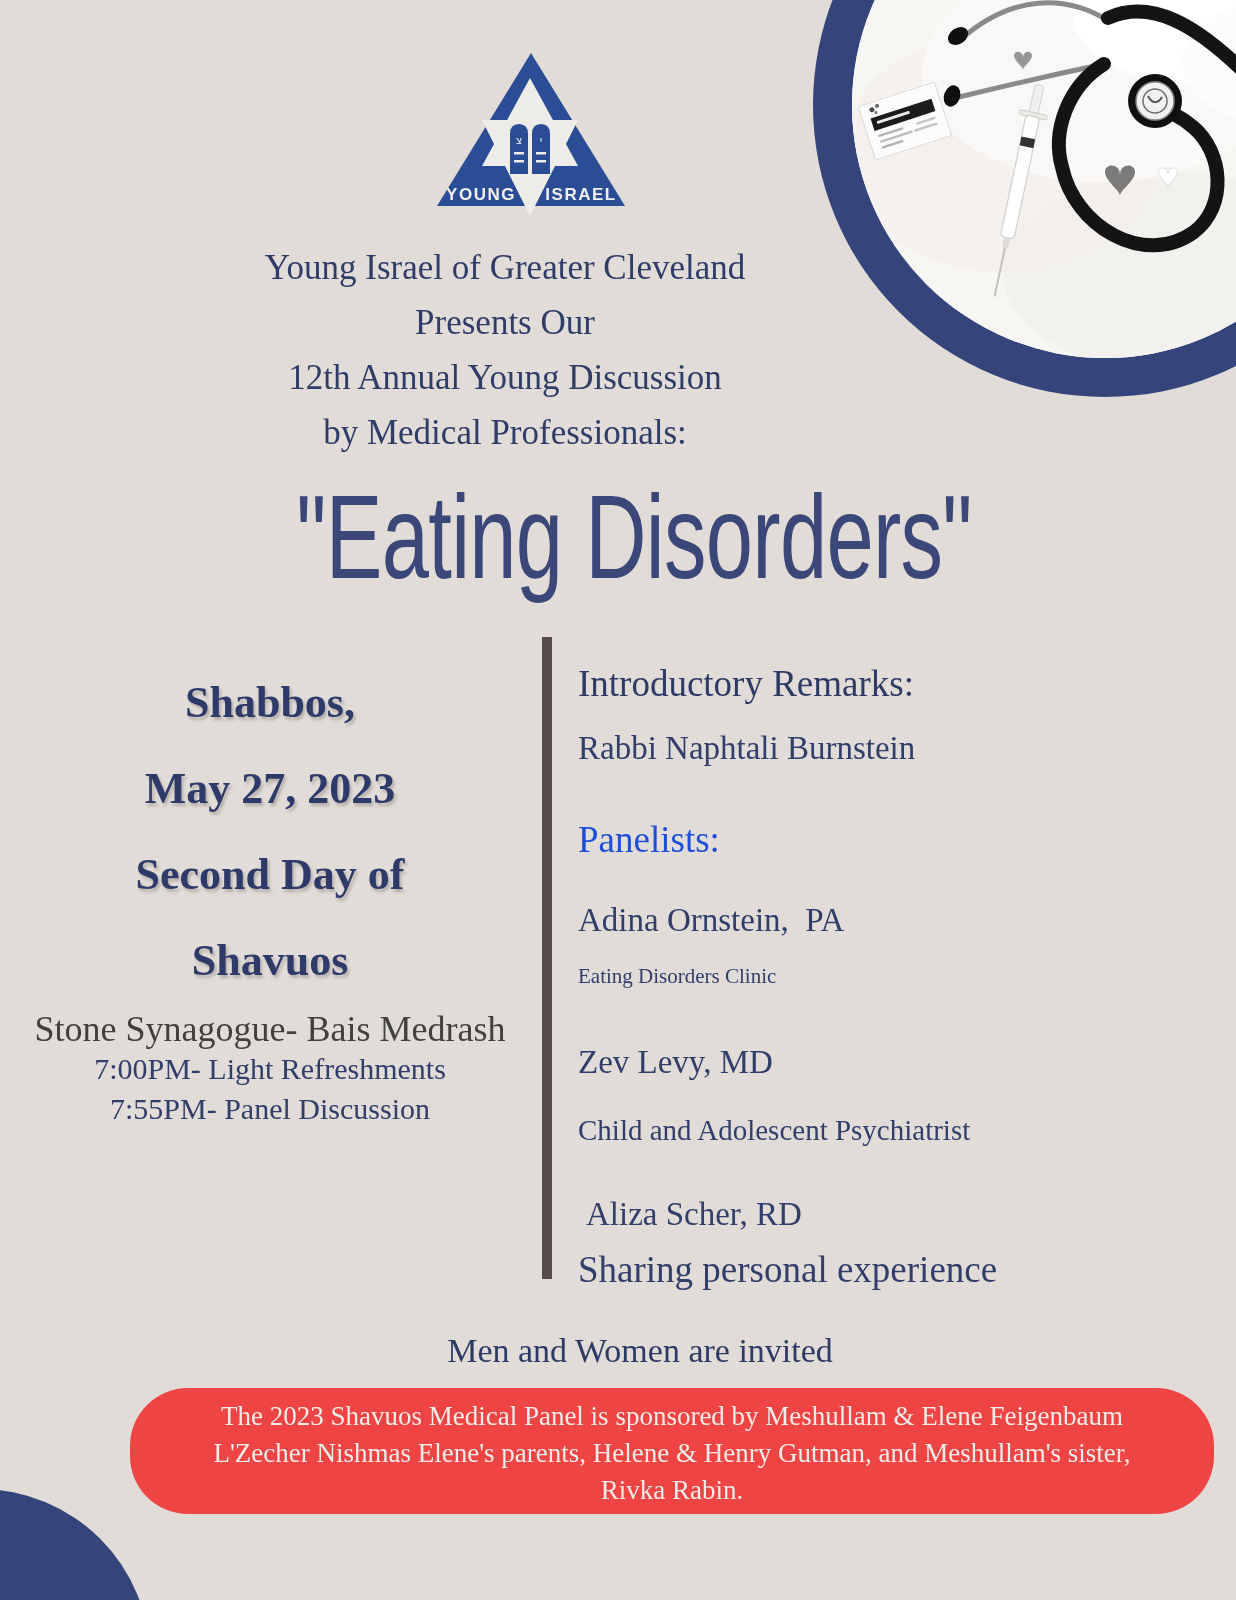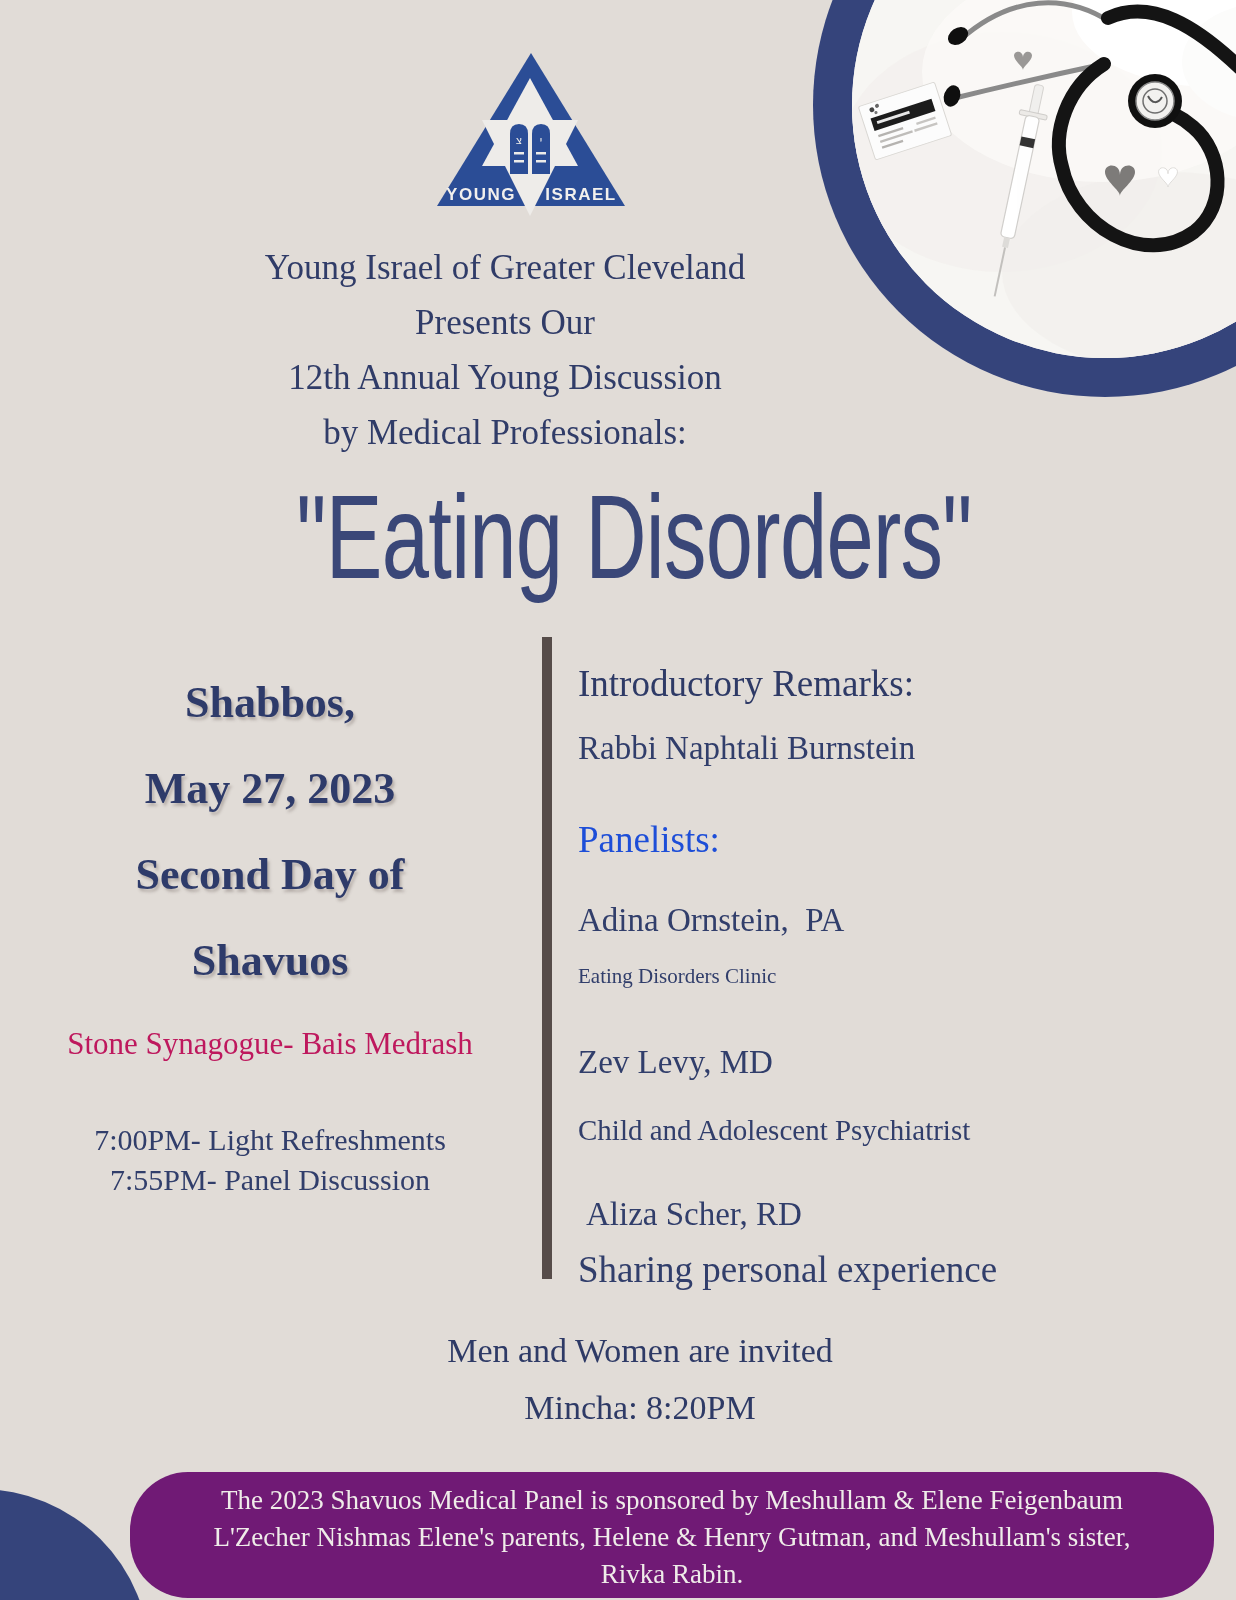--- a/index.html
+++ b/index.html
@@ -53,42 +53,42 @@
     background:#564c49;z-index:2;
   }
   
   .left-col{
     position:absolute;left:5px;top:660px;width:530px;text-align:center;z-index:2;
   }
   .date-line{
     font-size:44px;line-height:86px;font-weight:bold;color:#2e3b6a;
     text-shadow:2px 3px 3px rgba(130,120,115,0.45);
   }
-  .location{font-size:31px;line-height:40px;margin-top:20px;color:#be185d;}
-  .schedule{margin-top:56px;font-size:30px;line-height:40px;color:#313e6b;text-align:center;}
+  .location{font-size:36px;line-height:40px;margin-top:5px;color:#404040;}
+  .schedule{font-size:30px;line-height:40px;color:#313e6b;text-align:center;}
   
   .right-col{position:absolute;left:578px;top:660px;width:600px;text-align:left;z-index:2;}
   .r-heading{font-size:37px;line-height:48px;color:#2e3a66;}
   .r-speaker{font-size:33px;line-height:44px;margin-top:18px;white-space:pre-wrap;}
   .r-heading2{font-size:37px;line-height:48px;margin-top:46px;color:#1d4ed8;}
   .p-name1{font-size:33px;line-height:44px;margin-top:34px;white-space:pre-wrap;}
   .p-desc1{font-size:21px;line-height:40px;margin-top:14px;}
   .p-name2{font-size:33px;line-height:44px;margin-top:44px;white-space:pre-wrap;}
   .p-desc2{font-size:29px;line-height:40px;margin-top:26px;}
   .p-name3{font-size:33px;line-height:44px;margin-top:42px;padding-left:8px;white-space:pre-wrap;}
   .p-desc3{font-size:37px;line-height:40px;margin-top:14px;}
   
   .invite{
     position:absolute;left:22px;top:1322px;width:1236px;
     text-align:center;font-size:34px;line-height:57px;z-index:2;color:#2e3a66;
   }
   
   .banner{
-    position:absolute;left:130px;top:1472px;width:1084px;height:126px;
-    background:#701a75;border-radius:58px;z-index:4;
+    position:absolute;left:130px;top:1388px;width:1084px;height:126px;
+    background:#ef4444;border-radius:58px;z-index:4;
     display:flex;align-items:flex-start;justify-content:center;
   }
   .banner p{
     margin:10px 0 0 0;padding:0 58px;
     font-size:27px;line-height:37px;text-align:center;
     color:#efece9;
   }
 </style>
 </head>
 <body>

